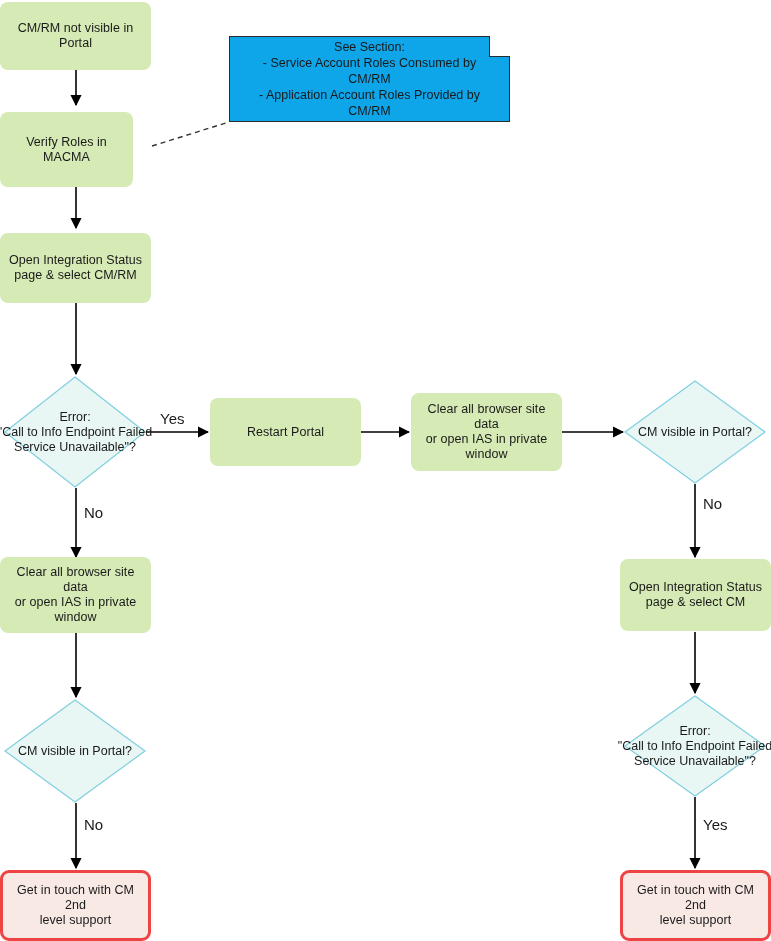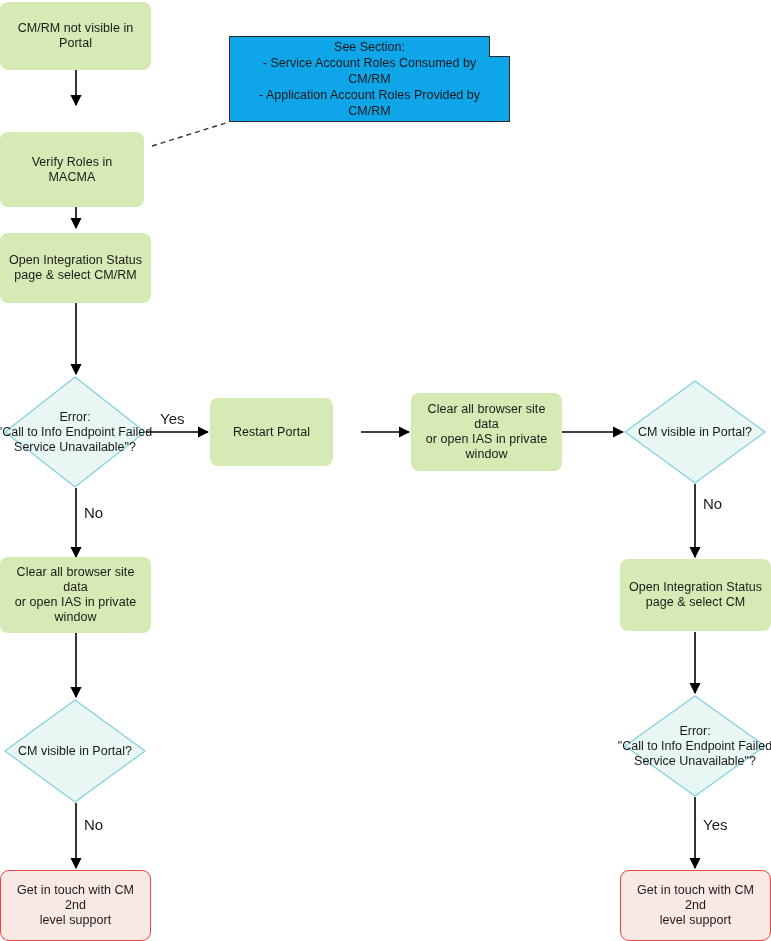--- a/index.html
+++ b/index.html
@@ -38,21 +38,21 @@
     font-size: 12.5px;
     line-height: 15px;
     letter-spacing: 0.05px;
   }
   .node.process {
     background: #d5eab4;
     border-radius: 8px;
   }
   .node.terminal {
     background: #f9e9e5;
-    border: 1px solid #ef4444;
+    border: 3px solid #ef4444;
     border-radius: 9px;
   }
   .node .label {
     padding: 0 7px;
     white-space: pre-line;
   }
   .decision {
     position: absolute;
     display: flex;
     align-items: center;
@@ -141,21 +141,21 @@
 
     <line x1="695" y1="632" x2="695" y2="693" stroke="#000" stroke-width="1.6" marker-end="url(#arrow)"></line>
 
     <line x1="695" y1="797" x2="695" y2="868" stroke="#000" stroke-width="1.6" marker-end="url(#arrow)"></line>
   </svg>
 
   <div class="node process" style="left:0px; top:2px; width:151px; height:68px;">
     <span class="label">CM/RM not visible in Portal</span>
   </div>
 
-  <div class="node process" style="left:0px; top:112px; width:144px; height:75px;margin-top:20px;">
+  <div class="node process" style="left:0px; top:112px; width:133px; height:75px;">
     <span class="label">Verify Roles in MACMA</span>
   </div>
 
   <div class="note" style="left:229px; top:36px; width:281px; height:86px;">
     <span class="ntext">See Section:
 - Service Account Roles Consumed by CM/RM
 - Application Account Roles Provided by CM/RM</span>
     <span class="fold"></span>
   </div>
 
@@ -163,21 +163,21 @@
     <span class="label">Open Integration Status
 page &amp; select CM/RM</span>
   </div>
 
   <div class="decision" style="left:-10px; top:398px; width:170px; height:68px;">
     <span class="dlabel">Error:
 "Call to Info Endpoint Failed
 Service Unavailable"?</span>
   </div>
 
-  <div class="node process" style="left:210px; top:398px; width:123px; height:68px;">
+  <div class="node process" style="left:210px; top:398px; width:151px; height:68px;">
     <span class="label">Restart Portal</span>
   </div>
 
   <div class="node process" style="left:411px; top:393px; width:151px; height:78px;">
     <span class="label">Clear all browser site data
 or open IAS in private
 window</span>
   </div>
 
   <div class="decision" style="left:620px; top:418px; width:150px; height:28px;">

